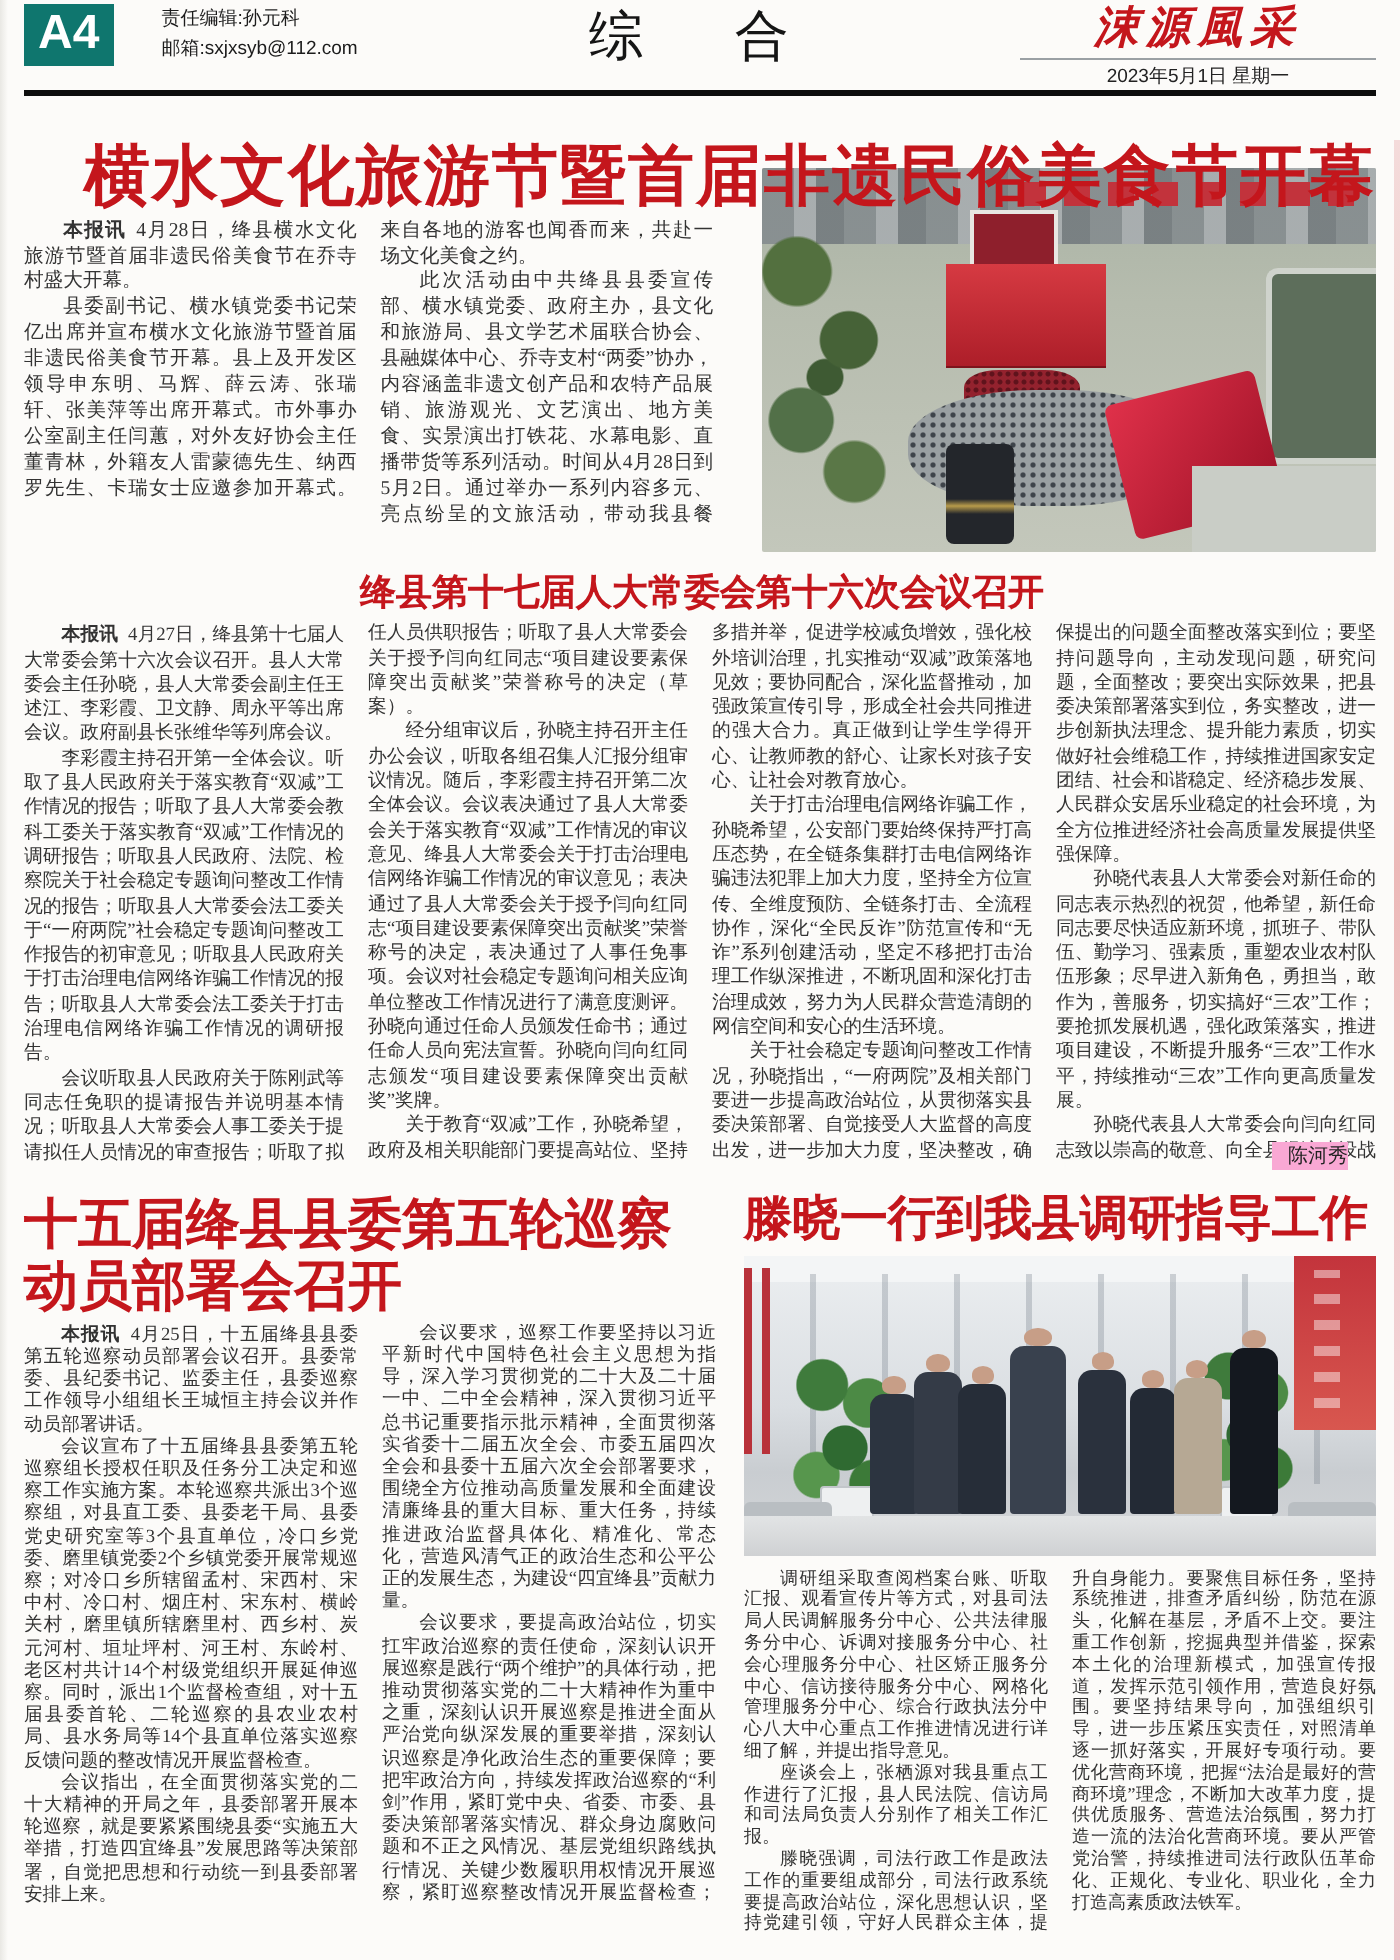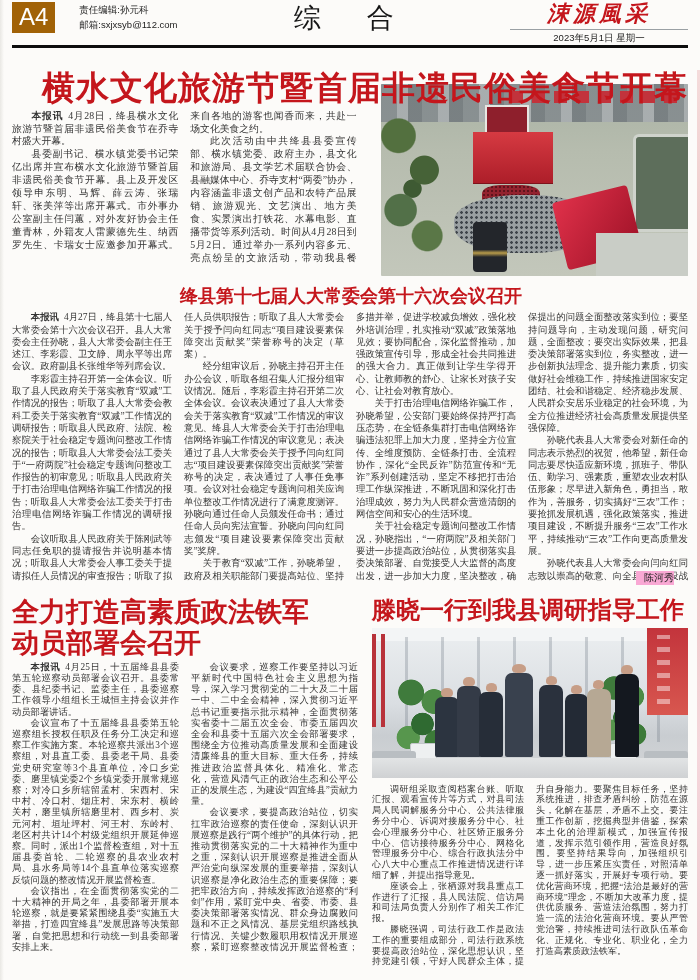--- a/index.html
+++ b/index.html
@@ -10,22 +10,22 @@
   .edge-left{position:absolute;left:0;top:0;bottom:0;width:4px;background:linear-gradient(90deg,#e9e8e4,rgba(255,255,255,0));}
   .edge-right{position:absolute;right:0;top:70px;bottom:0;width:3px;background:linear-gradient(180deg,#f2d3d3,#e9a7a7 40%,#f3cdd4 75%,#e8b9c0);opacity:.8;}
 
   
   .zhline{display:flex;align-items:center;margin-top:9px;height:13px;}
   .zhline .rule{flex:1;border-top:1px solid #9aa0a4;}
   .zhline .pin{color:#8d9297;font-size:12px;letter-spacing:3px;padding:0 4px;font-family:"Liberation Serif",serif;}
   .zhline .midgap{width:46px;}
   .hdr{display:flex;justify-content:space-between;align-items:flex-start;margin-top:2px;height:40px;}
   .hdr-left{display:flex;align-items:center;}
-  .a4box{background:#a16207;color:#fff;font-family:"Liberation Sans",sans-serif;
-    font-weight:normal;font-size:24px;padding:3px 7px 4px;line-height:1;}
+  .a4box{background:#0f766e;color:#fff;font-family:"Liberation Sans",sans-serif;
+    font-weight:bold;font-size:24px;padding:3px 7px 4px;line-height:1;}
   .editor{margin-left:24px;font-family:"Liberation Sans",sans-serif;font-size:9.5px;line-height:1.55;color:#1c1c1c;}
   .hdr-center{display:flex;margin-top:-2px;font-size:27px;color:#151515;letter-spacing:0;}
   .hdr-center .gap{width:46px;}
   .hdr-right{width:178px;text-align:center;}
   .masthead{color:#c4161c;font-size:22px;font-weight:bold;font-style:italic;letter-spacing:4px;line-height:1.1;}
   .mastdate{border-top:1px solid #9aa0a4;margin-top:3px;padding-top:2px;
     font-family:"Liberation Sans",sans-serif;font-size:9.5px;color:#222;}
   .rule-black{height:3px;background:#0d0d0d;margin-top:3px;}
 
   
@@ -184,21 +184,21 @@
           <p>孙晓代表县人大常委会对新任命的同志表示热烈的祝贺，他希望，新任命同志要尽快适应新环境，抓班子、带队伍、勤学习、强素质，重塑农业农村队伍形象；尽早进入新角色，勇担当，敢作为，善服务，切实搞好“三农”工作；要抢抓发展机遇，强化政策落实，推进项目建设，不断提升服务“三农”工作水平，持续推动“三农”工作向更高质量发展。</p>
           <p>孙晓代表县人大常委会向闫向红同志致以崇高的敬意、向全县经济建设战线以及涉及项目建设要素保障工作的全体工作者表示热烈的祝贺！他要求，政府及其服务经济建设、涉及要素保障的相关职能部门全体同志要以闫向红同志为榜样，学习他履职担当、乐于奉献的崇高精神，学习他亲力亲为、攻坚克难、积极进取的敬业情怀；希望参与项目建设的单位和个人进一步提高政治站位、强化思想认识，切实增强推进企业发展的责任感和紧迫感，进一步做实各项要素保障工作、认真落实惠企、扶持政策，进一步优化营商环境，为推进项目建设落地投产、企业健康持续发展奠定坚实基础，为奋力谱写中国式现代化绛县篇章作出新的更大贡献！</p>
         </div>
     </div>
     <div class="byline">陈河秀</div>
   </div>
 
   <div class="bottom">
     <div class="bcol-l">
       <div class="h-red h3">
-        <div>全力打造高素质政法铁军</div>
+        <div>十五届绛县县委第五轮巡察</div>
         <div>动员部署会召开</div>
       </div>
       <div class="body a3body">
         <p class="first"><b class="lead">本报讯</b><span>4月25日，十五届绛县县委第五轮巡察动员部署会议召开。县委常委、县纪委书记、监委主任，县委巡察工作领导小组组长王城恒主持会议并作动员部署讲话。</span></p>
         <div>
             <p>会议宣布了十五届绛县县委第五轮巡察组长授权任职及任务分工决定和巡察工作实施方案。本轮巡察共派出3个巡察组，对县直工委、县委老干局、县委党史研究室等3个县直单位，冷口乡党委、磨里镇党委2个乡镇党委开展常规巡察；对冷口乡所辖留孟村、宋西村、宋中村、冷口村、烟庄村、宋东村、横岭关村，磨里镇所辖磨里村、西乡村、炭元河村、垣址坪村、河王村、东岭村、老区村共计14个村级党组织开展延伸巡察。同时，派出1个监督检查组，对十五届县委首轮、二轮巡察的县农业农村局、县水务局等14个县直单位落实巡察反馈问题的整改情况开展监督检查。</p>
             <p>会议指出，在全面贯彻落实党的二十大精神的开局之年，县委部署开展本轮巡察，就是要紧紧围绕县委“实施五大举措，打造四宜绛县”发展思路等决策部署，自觉把思想和行动统一到县委部署安排上来。</p>
             <p>会议要求，巡察工作要坚持以习近平新时代中国特色社会主义思想为指导，深入学习贯彻党的二十大及二十届一中、二中全会精神，深入贯彻习近平总书记重要指示批示精神，全面贯彻落实省委十二届五次全会、市委五届四次全会和县委十五届六次全会部署要求，围绕全方位推动高质量发展和全面建设清廉绛县的重大目标、重大任务，持续推进政治监督具体化、精准化、常态化，营造风清气正的政治生态和公平公正的发展生态，为建设“四宜绛县”贡献力量。</p>
             <p>会议要求，要提高政治站位，切实扛牢政治巡察的责任使命，深刻认识开展巡察是践行“两个维护”的具体行动，把推动贯彻落实党的二十大精神作为重中之重，深刻认识开展巡察是推进全面从严治党向纵深发展的重要举措，深刻认识巡察是净化政治生态的重要保障；要把牢政治方向，持续发挥政治巡察的“利剑”作用，紧盯党中央、省委、市委、县委决策部署落实情况、群众身边腐败问题和不正之风情况、基层党组织路线执行情况、关键少数履职用权情况开展巡察，紧盯巡察整改情况开展监督检查；要落实政治要求，切实凝聚政治巡察的强大合力，各级各部门要进一步提高政治站位，从讲政治、讲大局的高度，各尽其责，形成合力，确保巡察工作取得预期的效果；要提高政治能力，不断强化政治巡察的责任担当，突出政治统领，守牢忠诚初心，坚持实事求是，提升专业水平，严守纪律规矩，加强自我约束，高质量完成好县委交给的巡察任务，不断开创巡察工作新局面，努力为建设社会主义现代化“四宜绛县”提供坚强保障！</p>
           </div>

